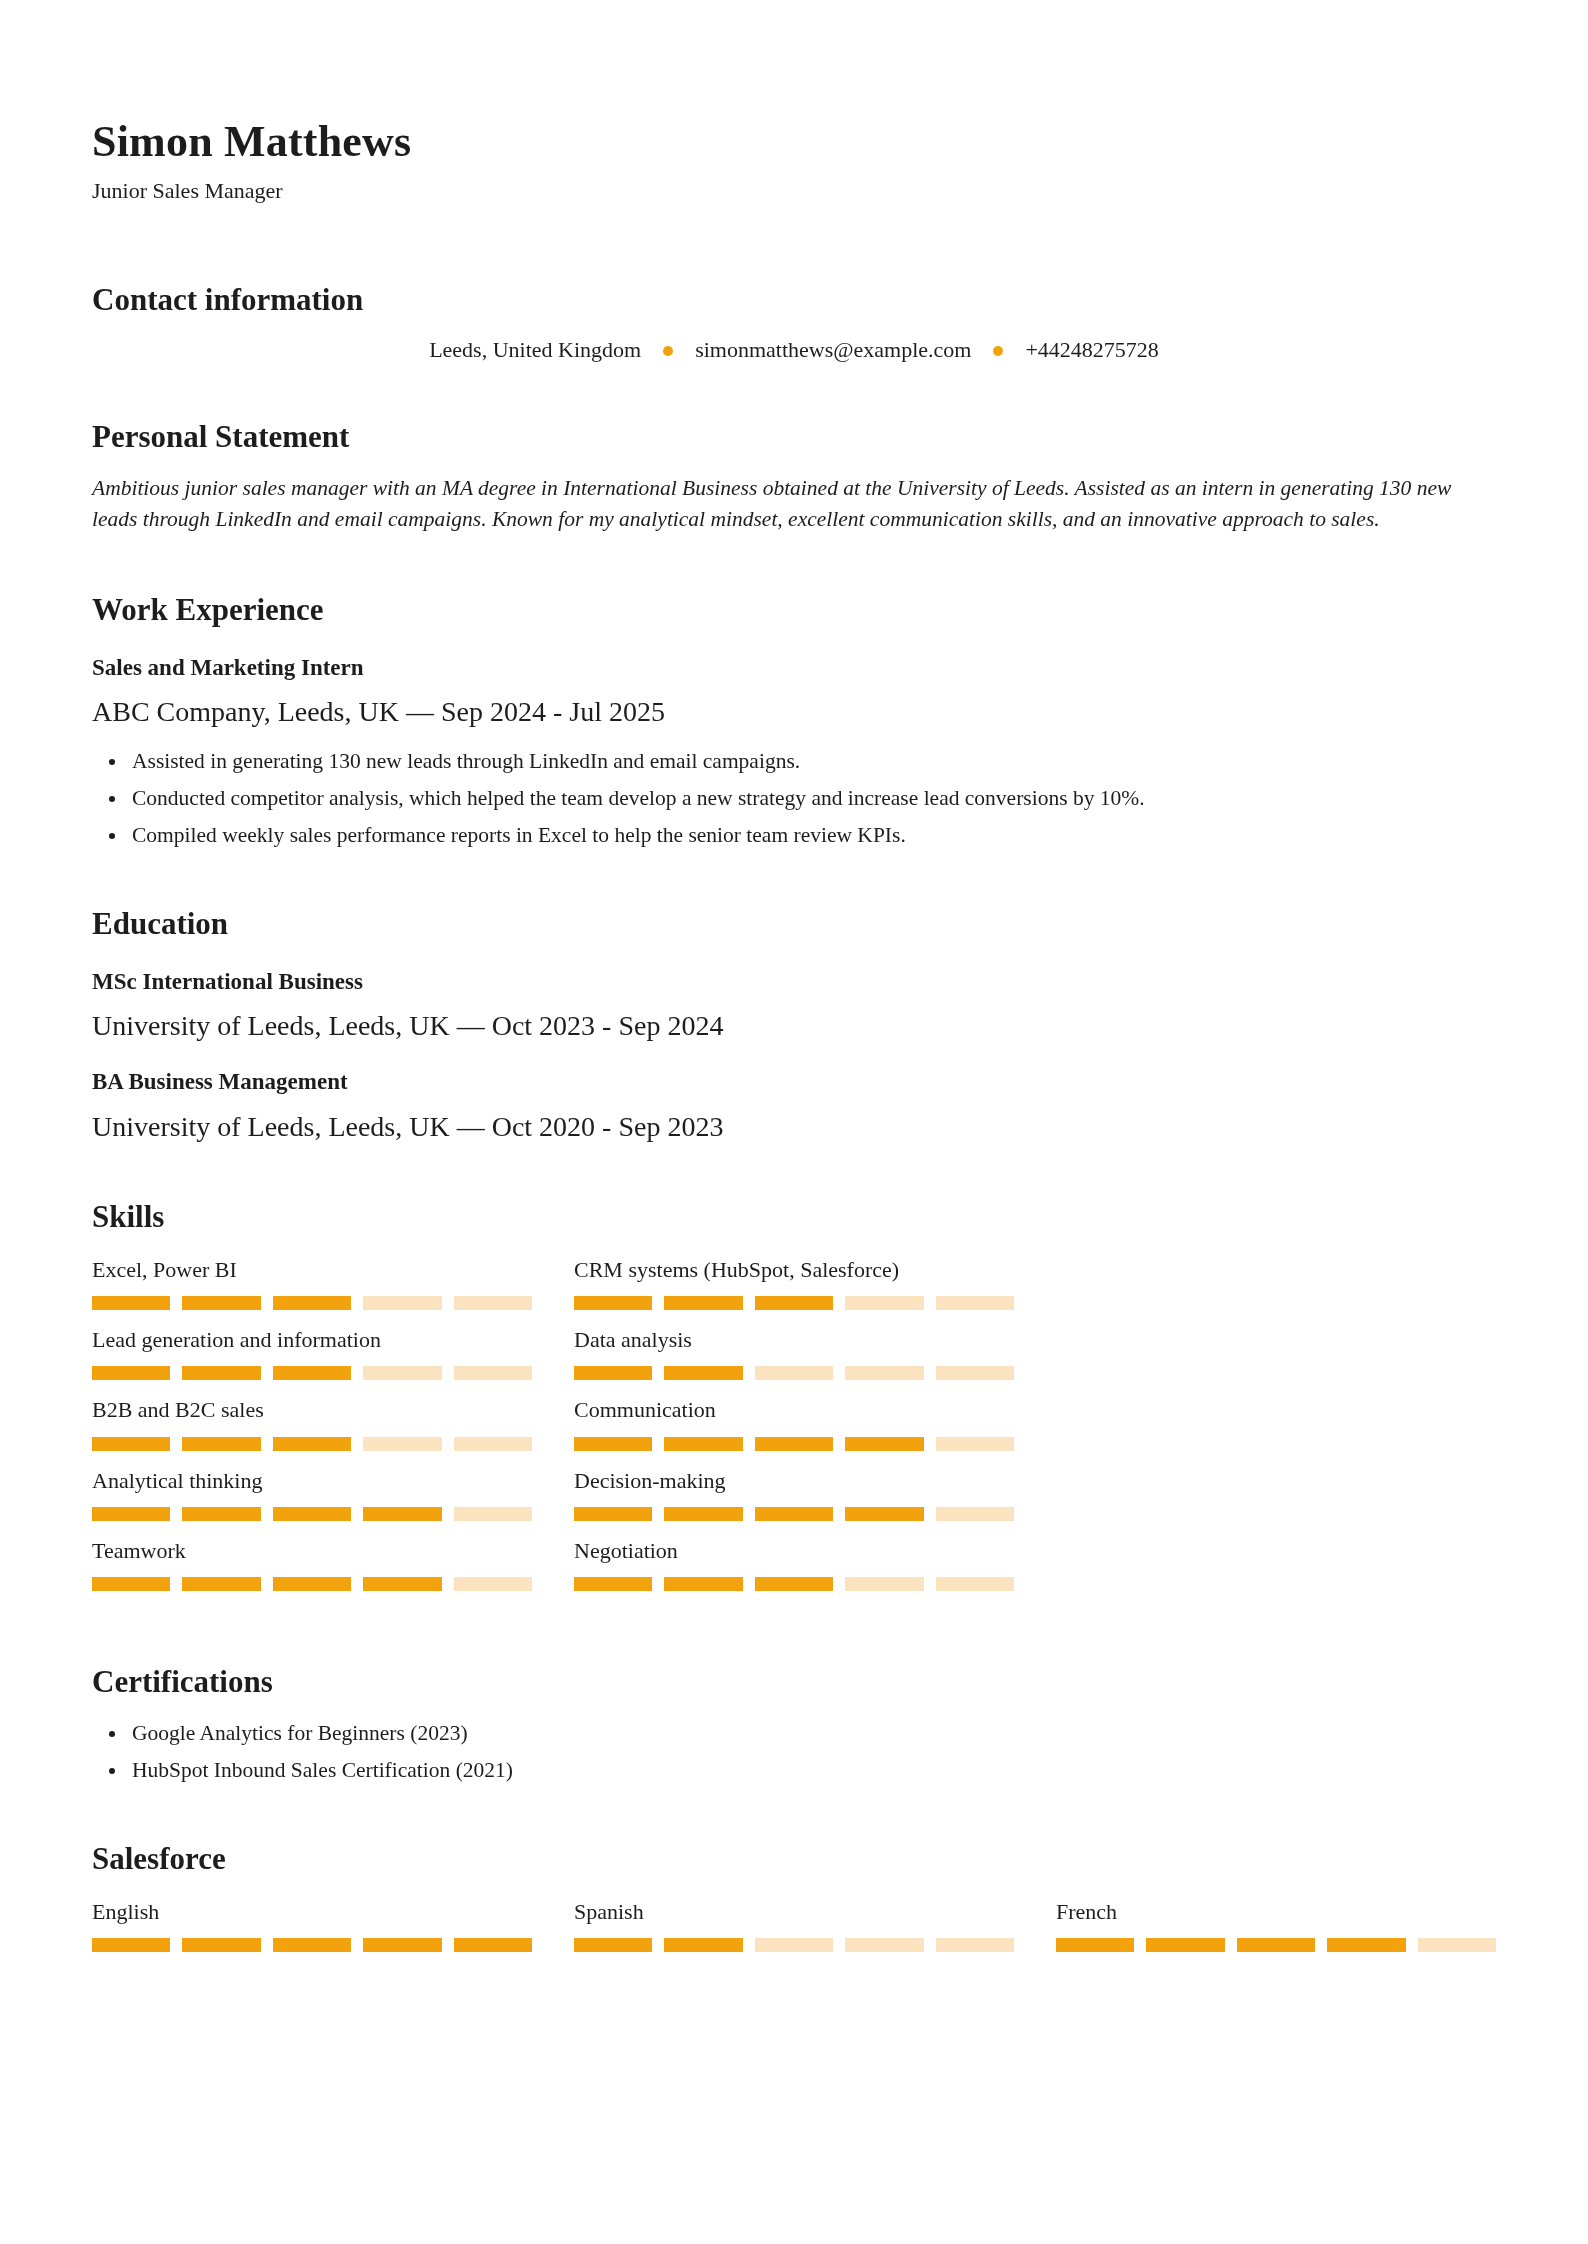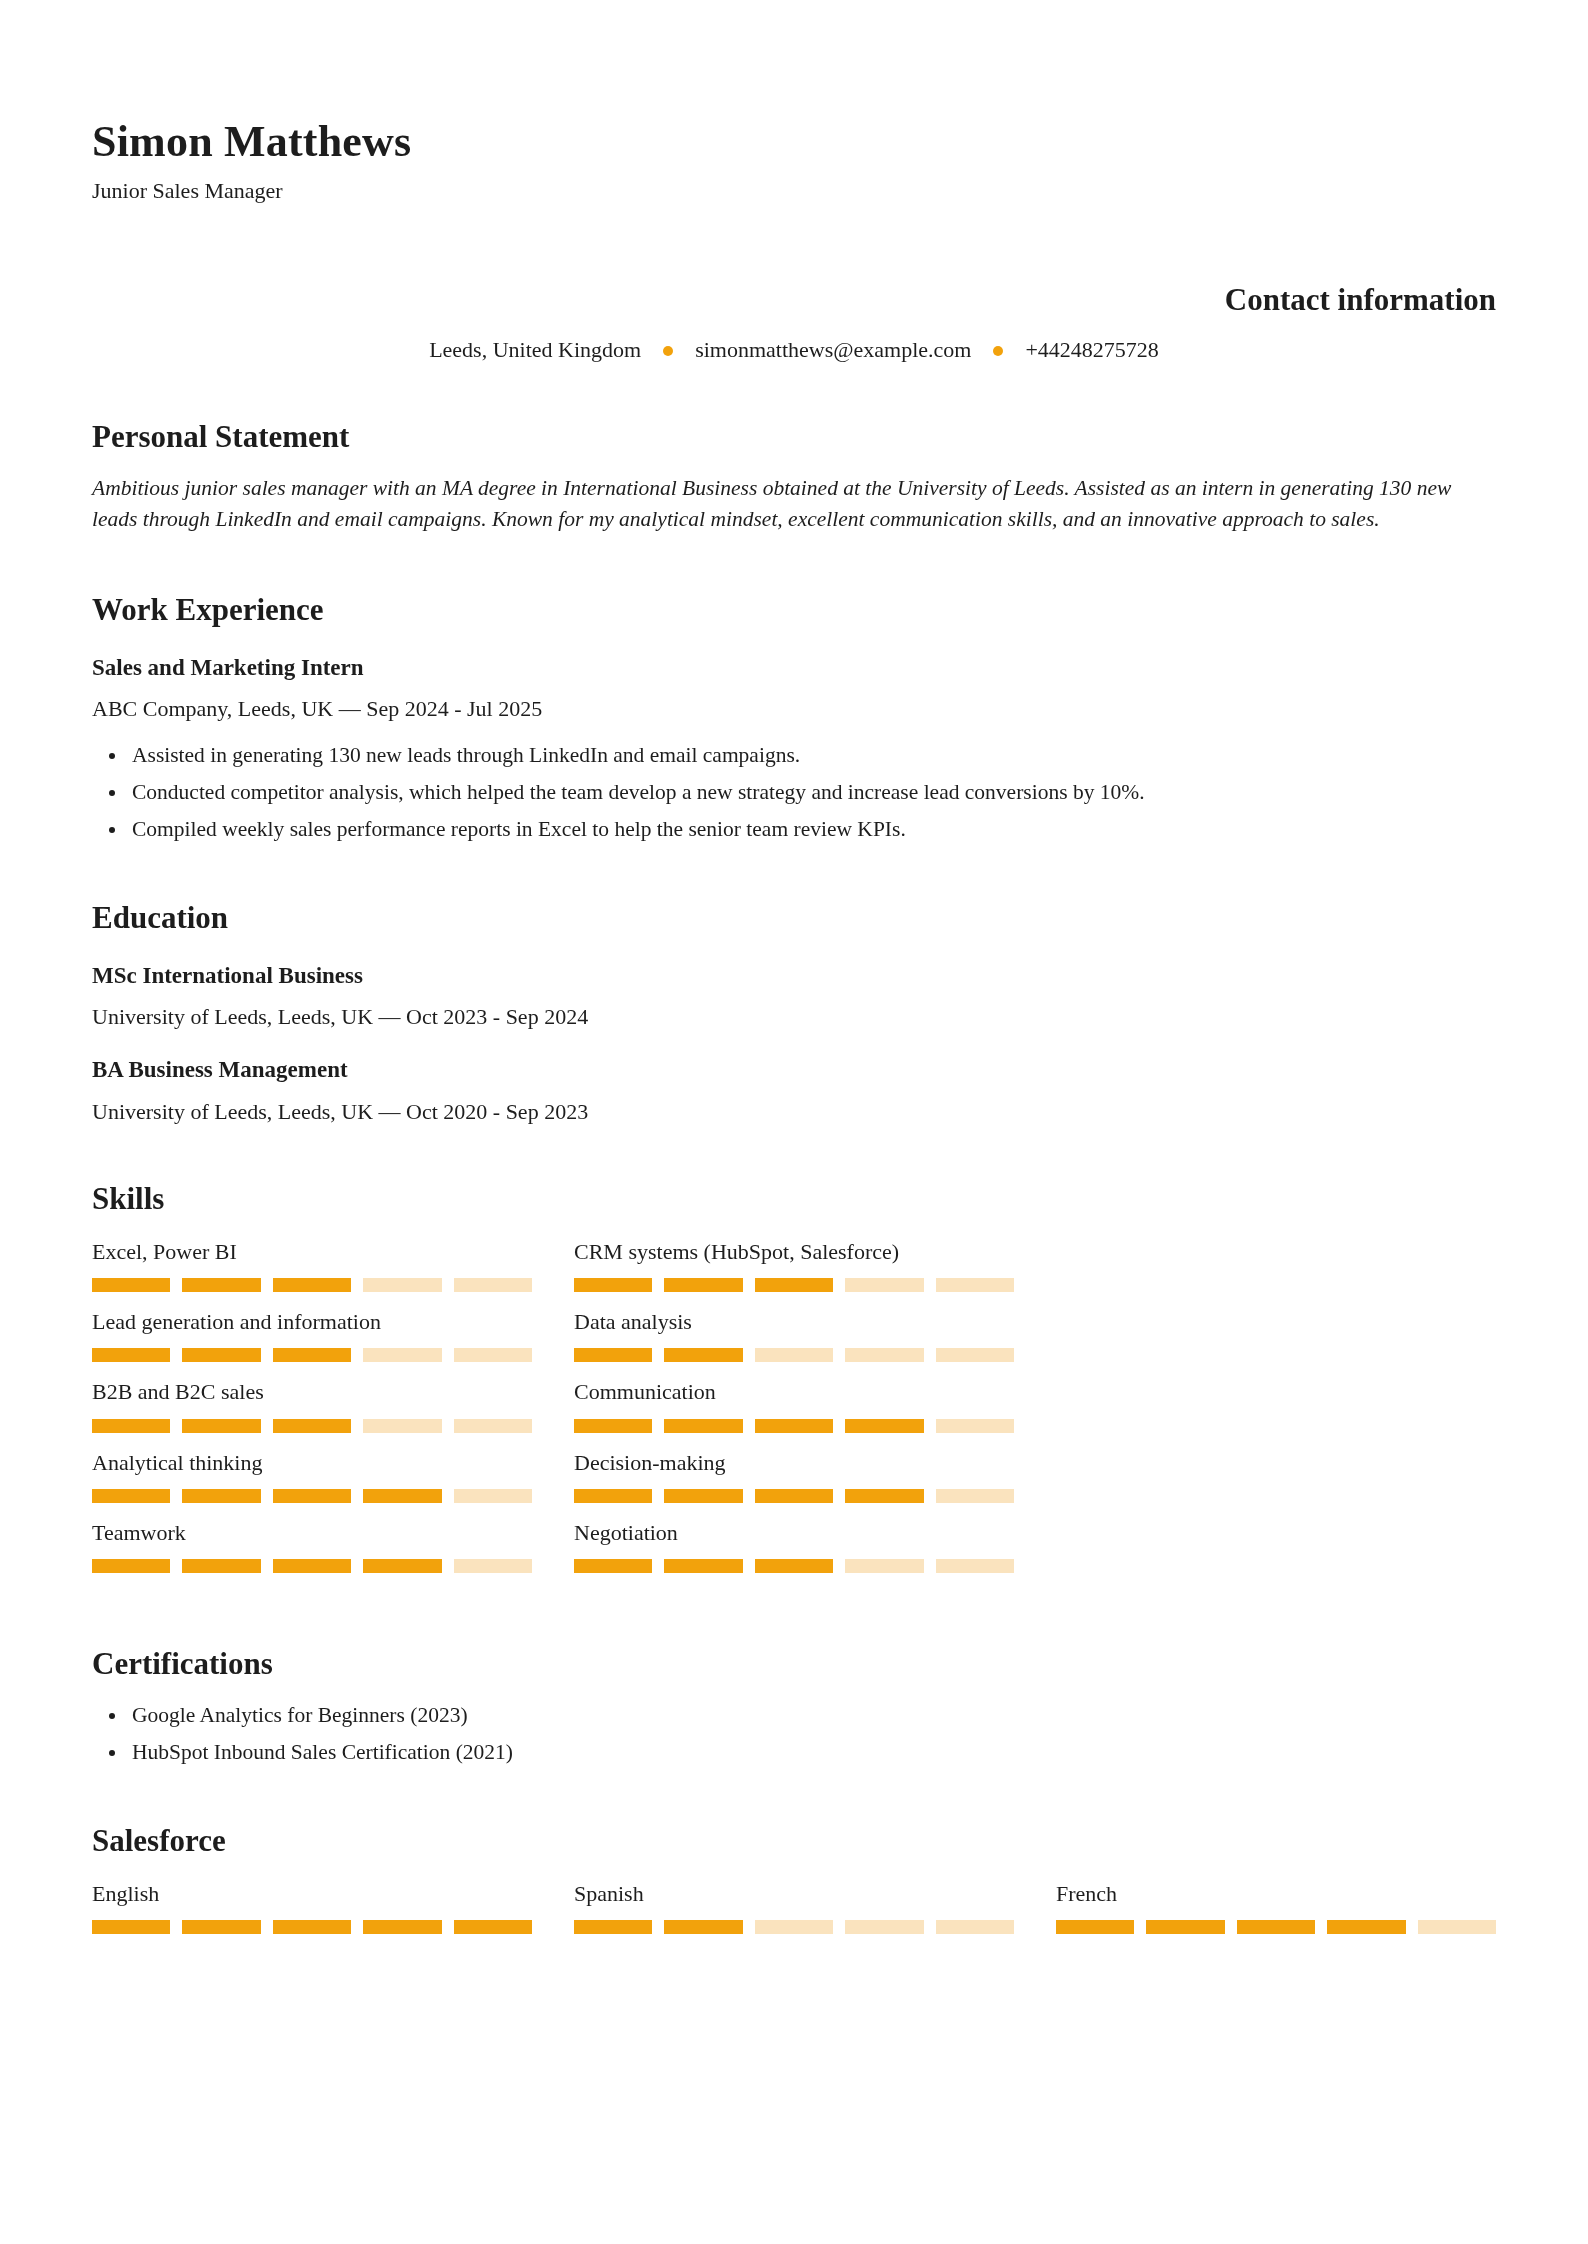--- a/index.html
+++ b/index.html
@@ -24,40 +24,40 @@
     font-size:44px;line-height:1.08;
     margin:0;font-weight:700;letter-spacing:.2px;
   }
   .subtitle{
     font-size:22px;margin-top:12px;
   }
   h2{
     font-size:31px;font-weight:700;
     margin:56px 0 0 0;line-height:1.15;
   }
-  h2.mt-lg{margin-top:78px;text-align:right;}
+  h2.mt-lg{margin-top:78px;}
   .contact-line{
     margin-top:20px;font-size:22px;
     display:flex;align-items:center;justify-content:center;
   }
   .dot{
     width:10px;height:10px;border-radius:50%;
     background:var(--accent);
     display:inline-block;margin:2px 22px 0 22px;flex:0 0 auto;
   }
   .statement{
     margin:18px 0 0 0;
     font-style:italic;font-size:21.5px;line-height:1.47;
     max-width:1410px;
   }
   h3{
     font-size:23px;font-weight:700;margin:26px 0 0 0;line-height:1.2;
   }
   .meta{
-    font-size:22px;margin-top:15px;
+    font-size:28px;margin-top:15px;
   }
   ul.bullets{
     margin:20px 0 0 0;padding:0 0 0 36px;
     list-style:disc;
   }
   ul.bullets li{
     font-size:21.5px;line-height:1.3;
     margin-bottom:9px;padding-left:4px;
   }
   .grid{

